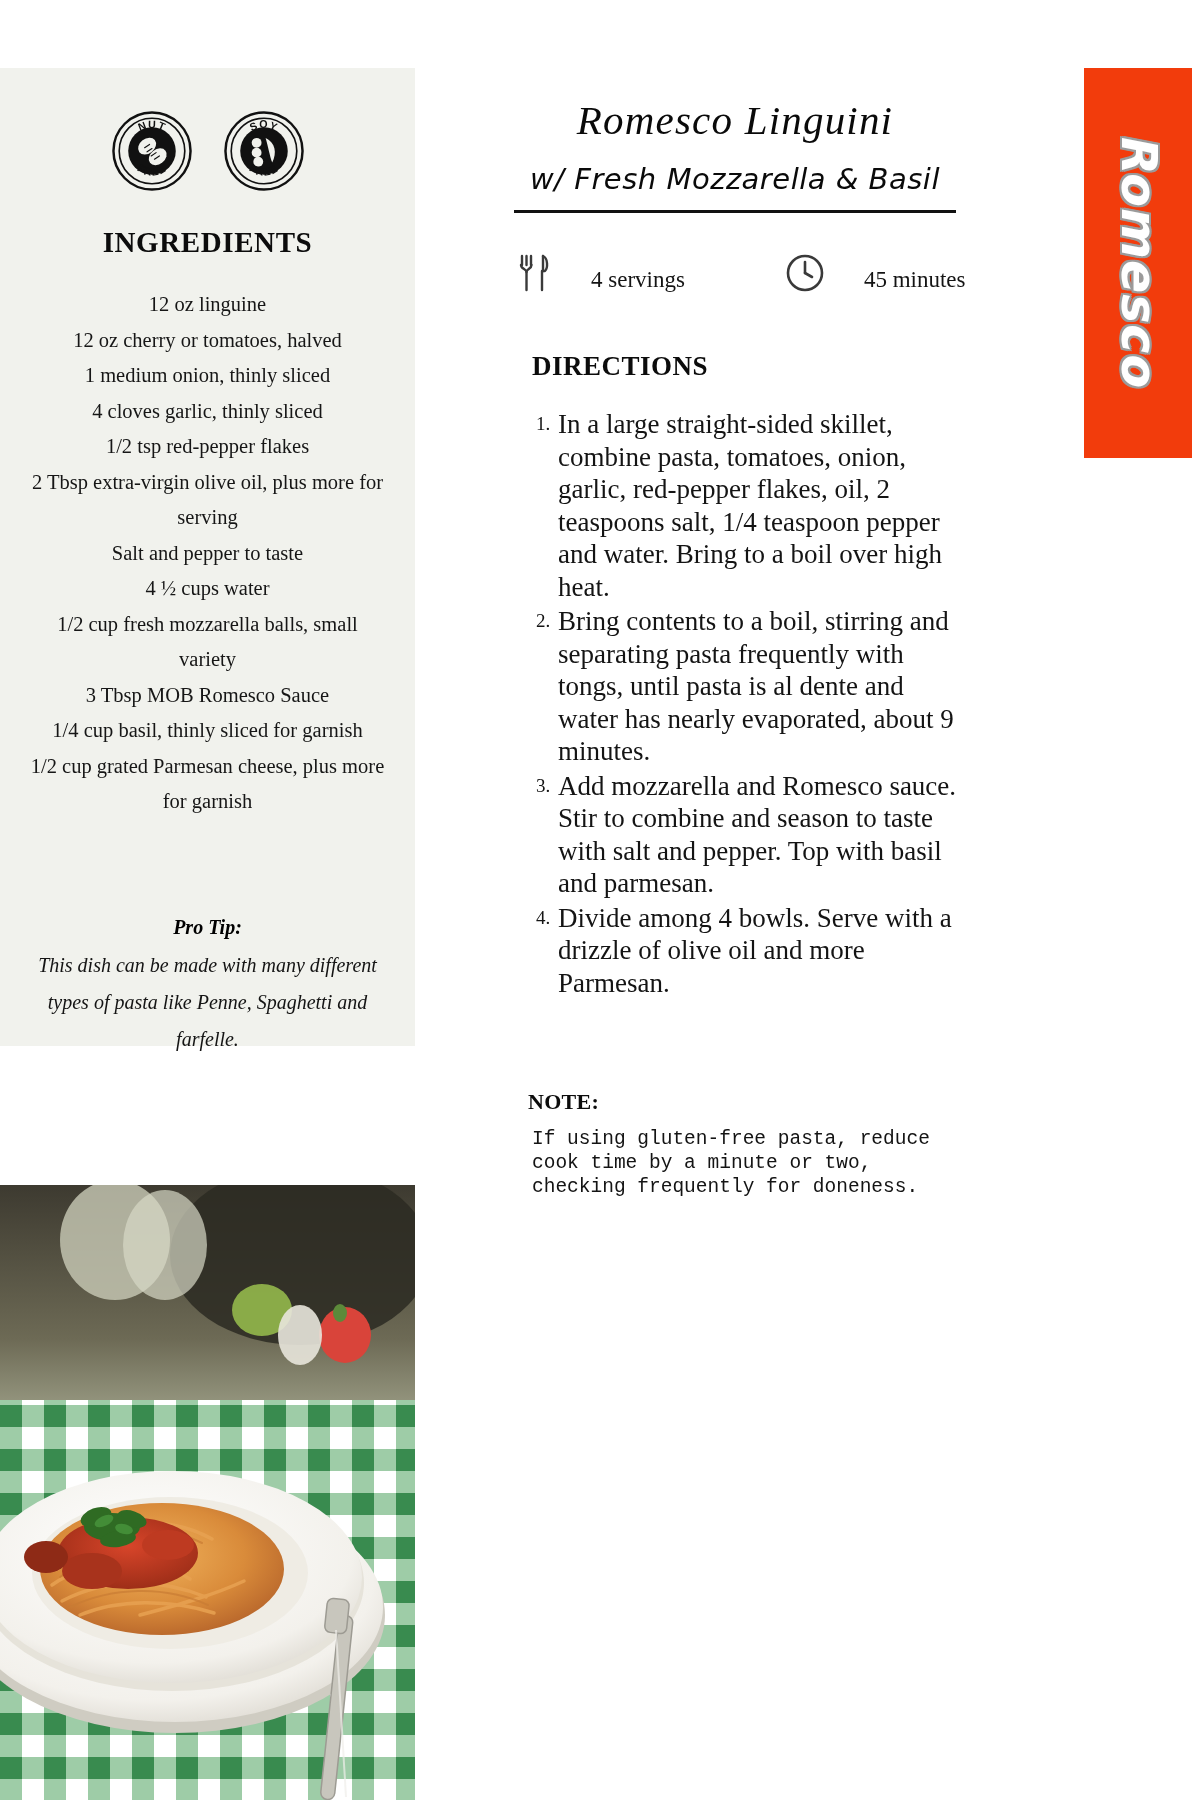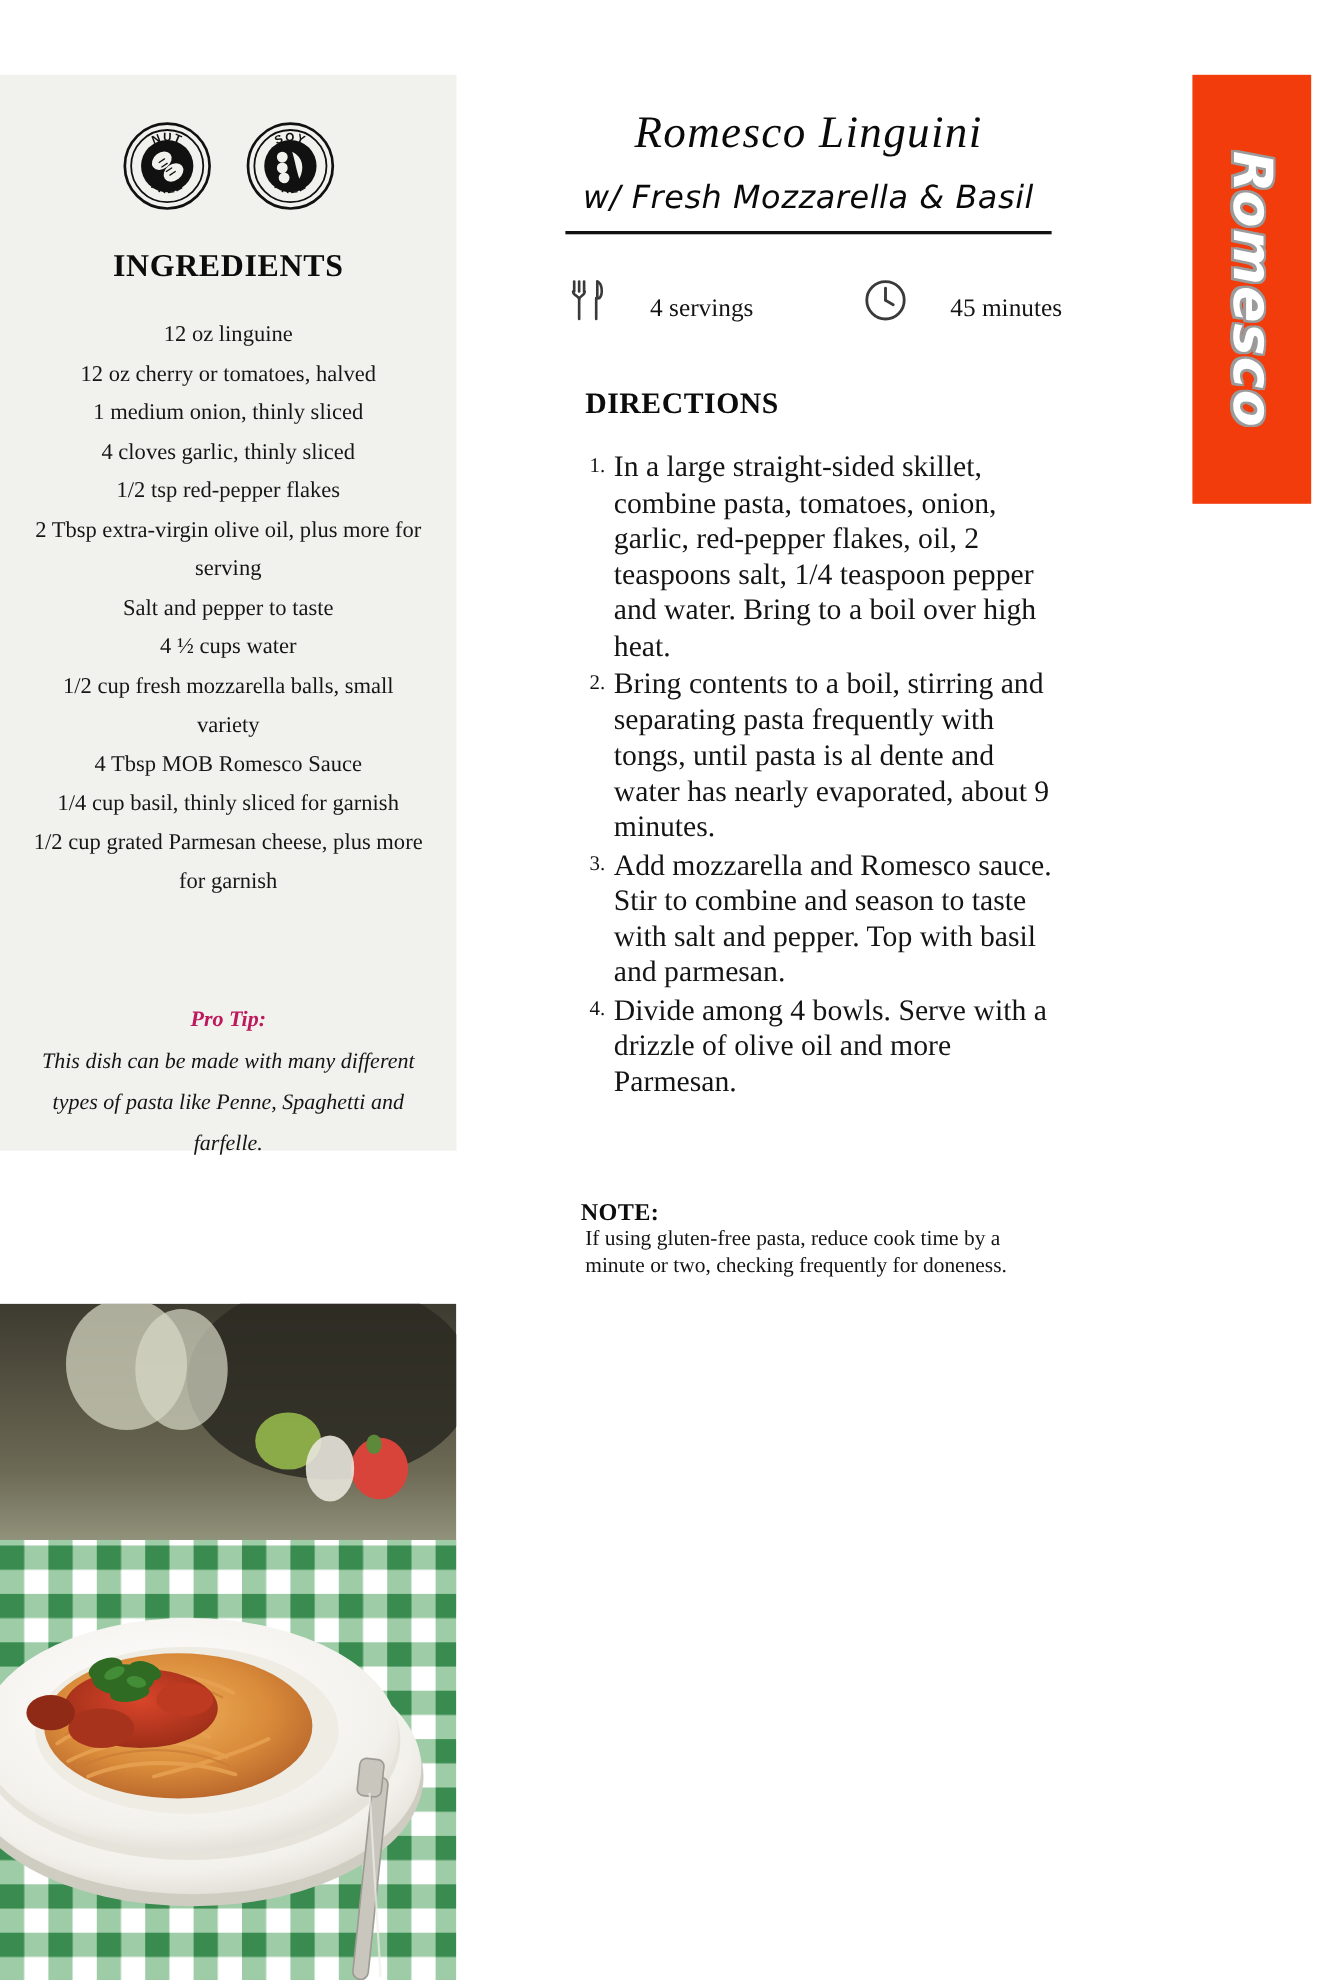--- a/index.html
+++ b/index.html
@@ -63,21 +63,21 @@
   }
 
   .protip {
     margin-top: 96px;
     text-align: center;
   }
   .protip-label {
     font-style: italic;
     font-weight: bold;
     font-size: 20px;
-    color: #be185d;
+    color: #000000;
     display: block;
     margin-bottom: 8px;
     margin-top: 46px;
   }
   .protip-body {
     font-style: italic;
     font-size: 20px;
     line-height: 37px;
     color: #141414;
     display: block;
@@ -206,22 +206,23 @@
     font-family: "Liberation Serif", serif;
     font-size: 19.5px;
     line-height: 24px;
     color: #141414;
     margin-bottom: 16px;
   }
 
   .note-heading { margin-top: 34px; }
 
   .note-body {
+    margin-top: 12px;
     padding-left: 4px;
-    font-family: Liberation Serif, serif;
+    font-family: Liberation Mono, monospace;
     font-size: 19.5px;
     line-height: 24px;
     color: #141414;
   }
 
   
   .side-tab {
     position: absolute;
     right: 8px;
     top: 68px;
@@ -313,21 +314,21 @@
     <ul class="ingredient-list">
       <li>12 oz linguine</li>
       <li>12 oz cherry or tomatoes, halved</li>
       <li>1 medium onion, thinly sliced</li>
       <li>4 cloves garlic, thinly sliced</li>
       <li>1/2 tsp red-pepper flakes</li>
       <li>2 Tbsp extra-virgin olive oil, plus more for serving</li>
       <li>Salt and pepper to taste</li>
       <li>4 ½ cups water</li>
       <li>1/2 cup fresh mozzarella balls, small variety</li>
-      <li>4 Tbsp MOB Romesco Sauce</li>
+      <li>3 Tbsp MOB Romesco Sauce</li>
       <li>1/4 cup basil, thinly sliced for garnish</li>
       <li>1/2 cup grated Parmesan cheese, plus more for garnish</li>
     </ul>
 
     <div class="protip">
       <span class="protip-label">Pro Tip:</span>
       <span class="protip-body">This dish can be made with many different types of pasta like Penne, Spaghetti and farfelle.</span>
     </div>
 
   </div>

